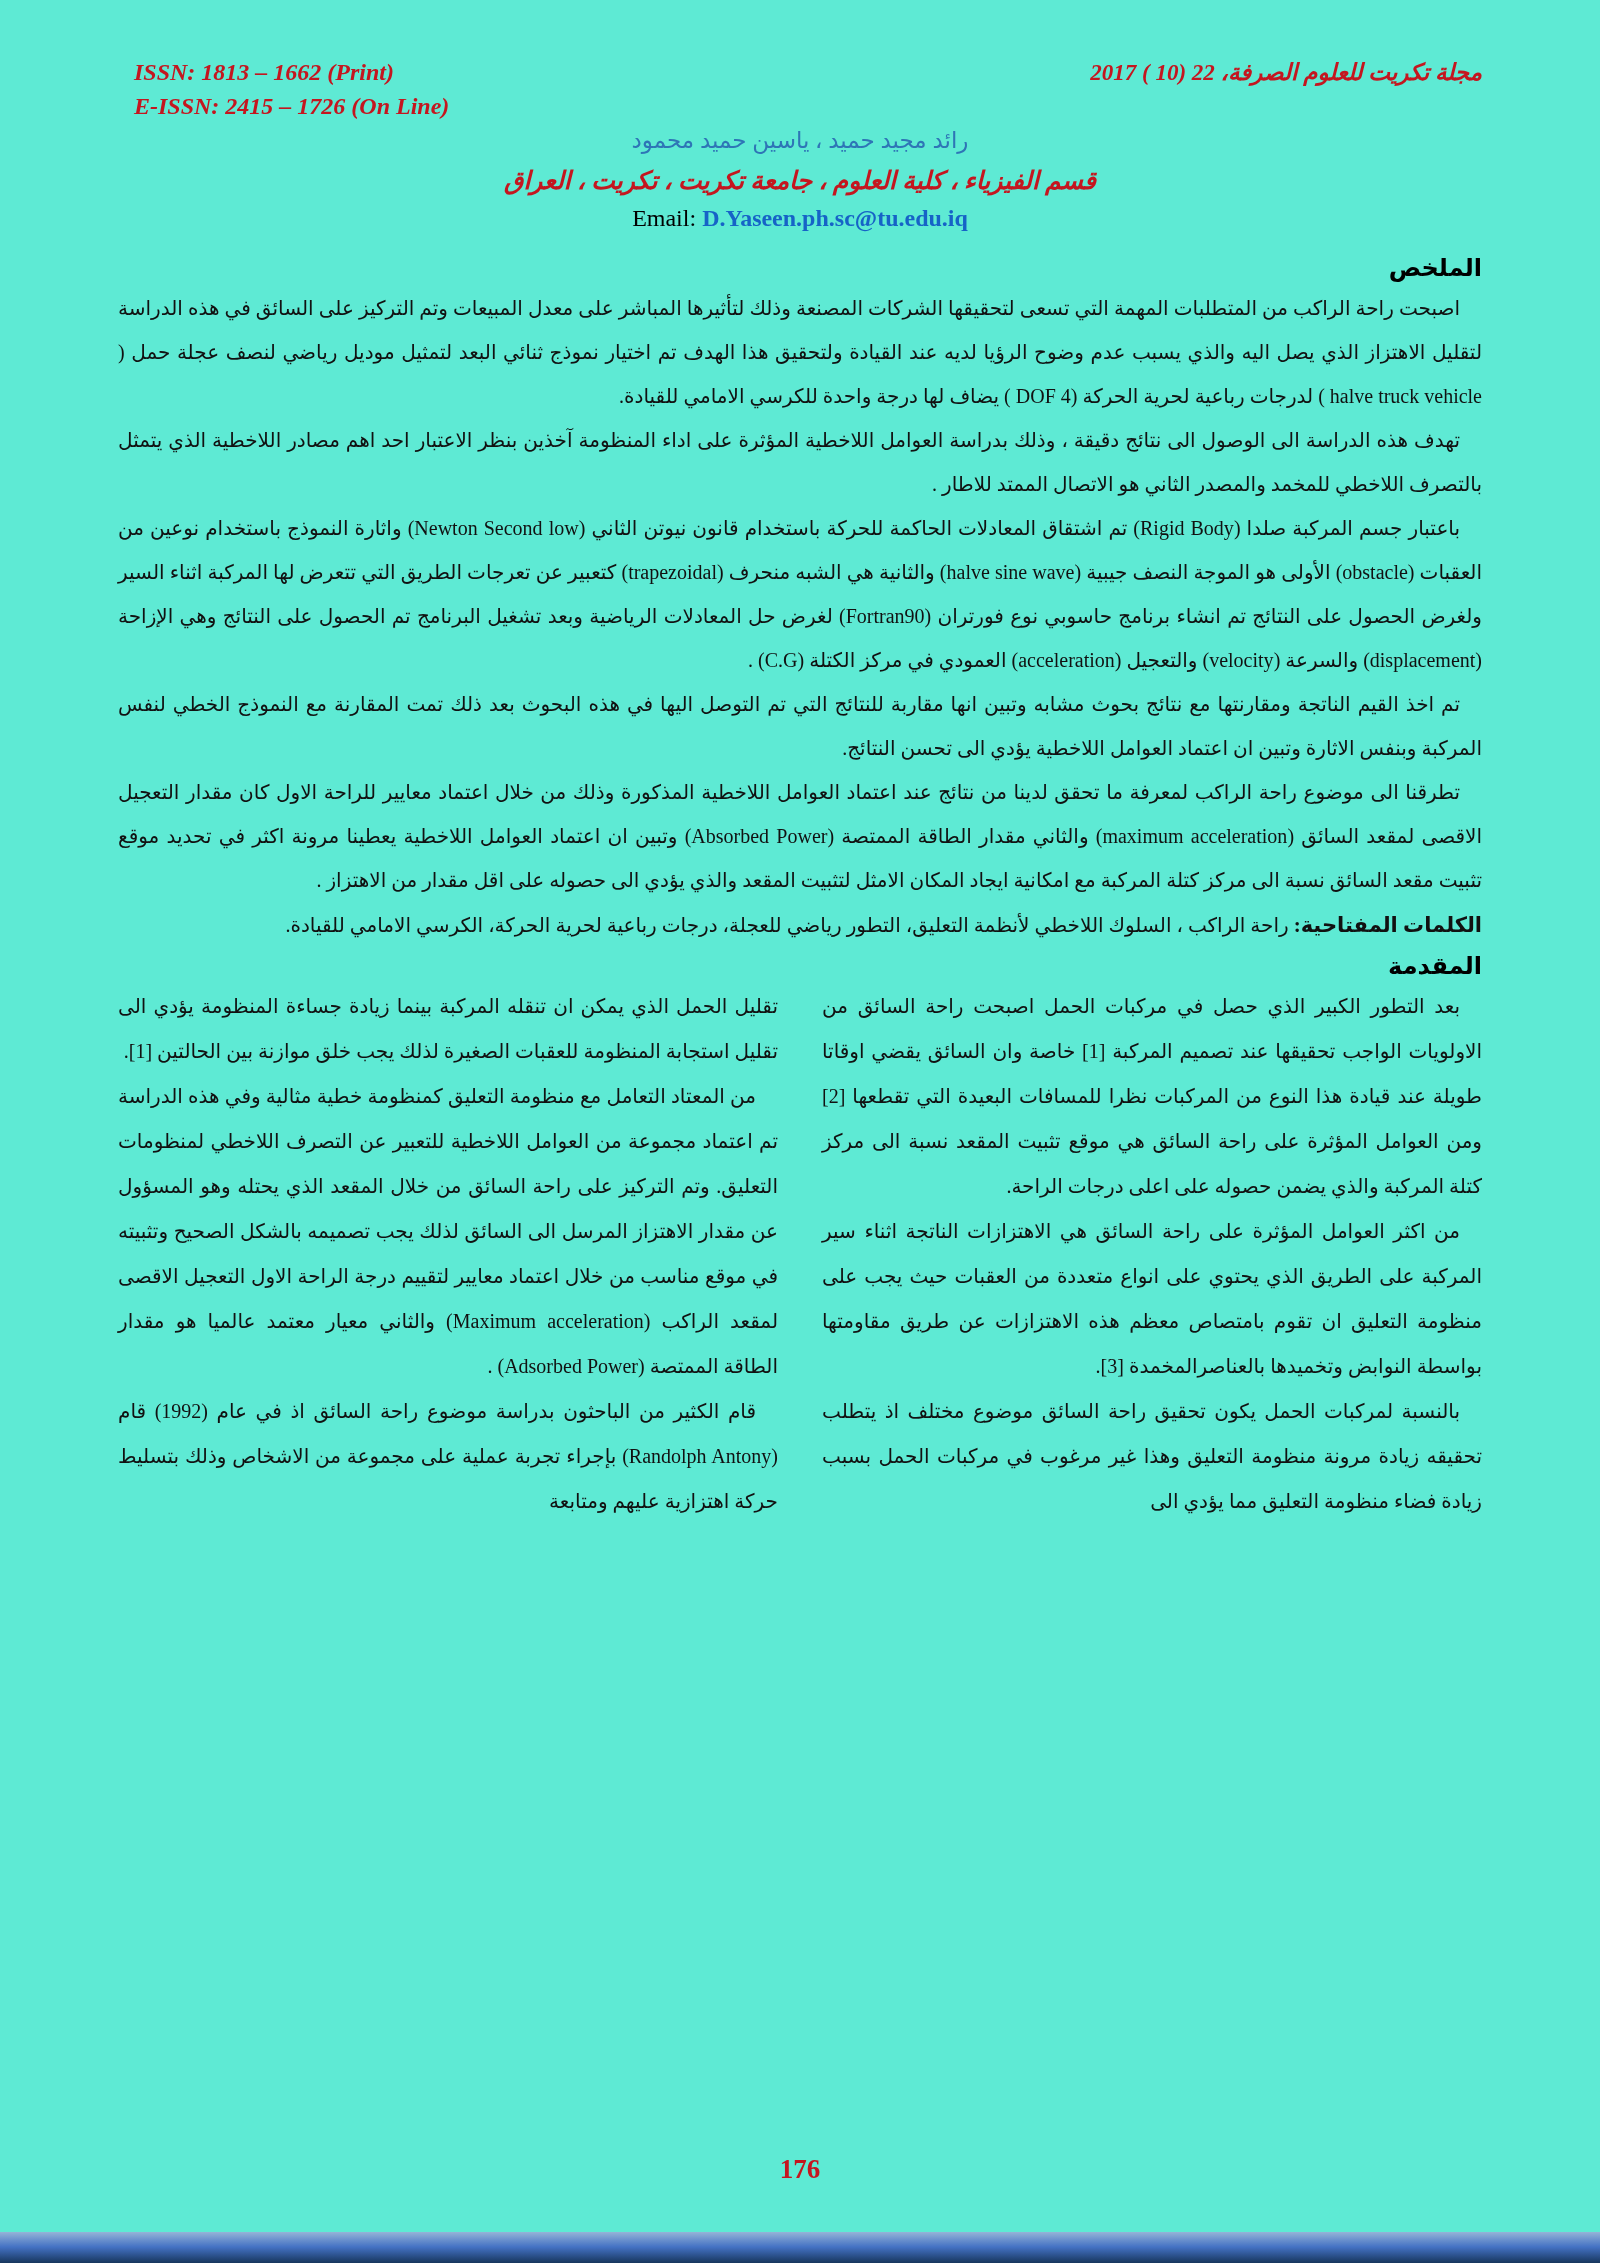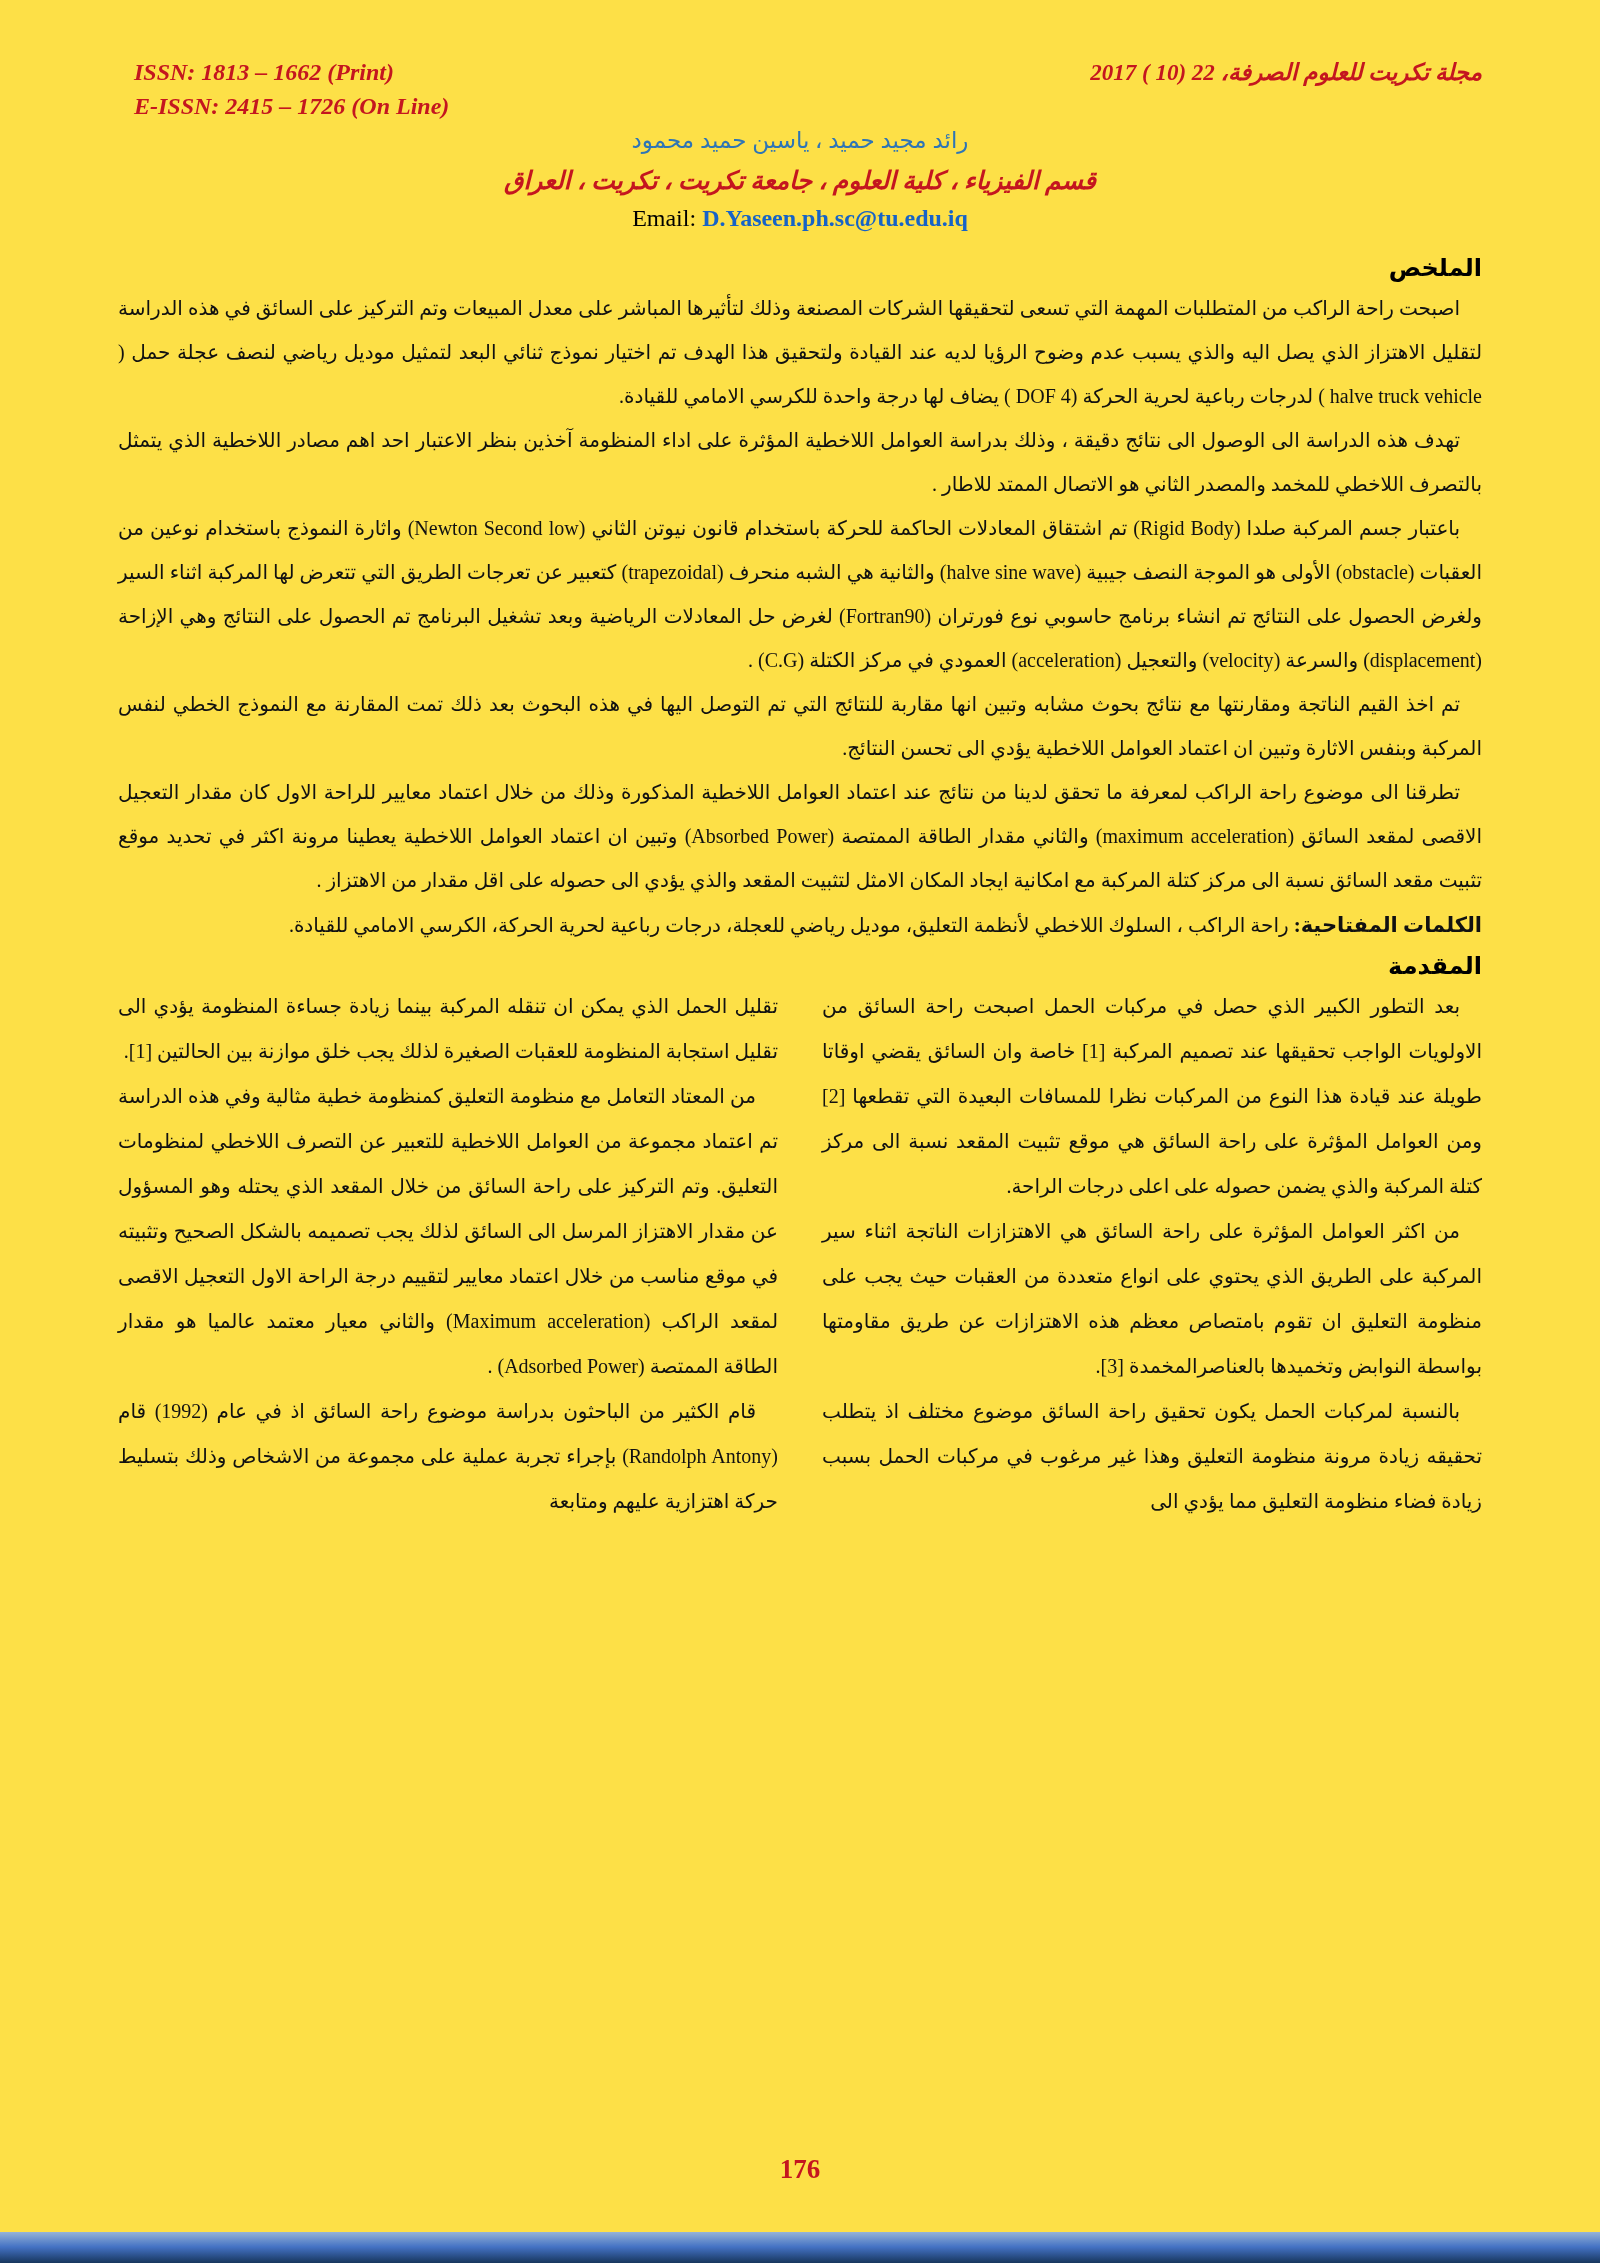--- a/index.html
+++ b/index.html
@@ -9,21 +9,21 @@
     --band-top:#95B3D7;
     --band-mid:#4472C4;
     --band-bottom:#17365D;
   }
   *{margin:0;padding:0;box-sizing:border-box;}
   body{background:#888;font-family:"Liberation Serif","DejaVu Sans",serif;}
   .page{
     position:relative;
     width:1600px;height:2263px;
     margin:0 auto;
-    background:#fde047;
+    background:#5eead4;
     overflow:hidden;
     color:#1a1a1a;
   }
   .content{padding:56px 118px 0 118px;}
 
   
   .hdr{display:flex;justify-content:space-between;align-items:flex-start;}
   .issn{
     color:var(--red);
     font-weight:bold;font-style:italic;
@@ -129,21 +129,21 @@
 
     <div class="sec-head abs-head">الملخص</div>
     <div>
       <p class="para">اصبحت راحة الراكب من المتطلبات المهمة التي تسعى لتحقيقها الشركات المصنعة وذلك لتأثيرها المباشر على معدل المبيعات وتم التركيز على السائق في هذه الدراسة لتقليل الاهتزاز الذي يصل اليه والذي يسبب عدم وضوح الرؤيا لديه عند القيادة ولتحقيق هذا الهدف تم اختيار نموذج ثنائي البعد لتمثيل موديل رياضي لنصف عجلة حمل ( halve truck vehicle ) لدرجات رباعية لحرية الحركة (4 DOF ) يضاف لها درجة واحدة للكرسي الامامي للقيادة.</p>
       <p class="para">تهدف هذه الدراسة الى الوصول الى نتائج دقيقة ، وذلك بدراسة العوامل اللاخطية المؤثرة على اداء المنظومة آخذين بنظر الاعتبار احد اهم مصادر اللاخطية الذي يتمثل بالتصرف اللاخطي للمخمد والمصدر الثاني هو الاتصال الممتد للاطار .</p>
       <p class="para">باعتبار جسم المركبة صلدا (Rigid Body) تم اشتقاق المعادلات الحاكمة للحركة باستخدام قانون نيوتن الثاني (Newton Second low) واثارة النموذج باستخدام نوعين من العقبات (obstacle) الأولى هو الموجة النصف جيبية (halve sine wave) والثانية هي الشبه منحرف (trapezoidal) كتعبير عن تعرجات الطريق التي تتعرض لها المركبة اثناء السير ولغرض الحصول على النتائج تم انشاء برنامج حاسوبي نوع فورتران (Fortran90) لغرض حل المعادلات الرياضية وبعد تشغيل البرنامج تم الحصول على النتائج وهي الإزاحة (displacement) والسرعة (velocity) والتعجيل (acceleration) العمودي في مركز الكتلة (C.G) .</p>
       <p class="para">تم اخذ القيم الناتجة ومقارنتها مع نتائج بحوث مشابه وتبين انها مقاربة للنتائج التي تم التوصل اليها في هذه البحوث بعد ذلك تمت المقارنة مع النموذج الخطي لنفس المركبة وبنفس الاثارة وتبين ان اعتماد العوامل اللاخطية يؤدي الى تحسن النتائج.</p>
       <p class="para">تطرقنا الى موضوع راحة الراكب لمعرفة ما تحقق لدينا من نتائج عند اعتماد العوامل اللاخطية المذكورة وذلك من خلال اعتماد معايير للراحة الاول كان مقدار التعجيل الاقصى لمقعد السائق (maximum acceleration) والثاني مقدار الطاقة الممتصة (Absorbed Power) وتبين ان اعتماد العوامل اللاخطية يعطينا مرونة اكثر في تحديد موقع تثبيت مقعد السائق نسبة الى مركز كتلة المركبة مع امكانية ايجاد المكان الامثل لتثبيت المقعد والذي يؤدي الى حصوله على اقل مقدار من الاهتزاز .</p>
     </div>
 
-    <p class="kw"><span class="kw-label">الكلمات المفتاحية:</span><span> راحة الراكب ، السلوك اللاخطي لأنظمة التعليق، موديل رياضي للعجلة، درجات رباعية لحرية الحركة، الكرسي الامامي للقيادة.</span></p>
+    <p class="kw"><span class="kw-label">الكلمات المفتاحية:</span><span> راحة الراكب ، السلوك اللاخطي لأنظمة التعليق، التطور رياضي للعجلة، درجات رباعية لحرية الحركة، الكرسي الامامي للقيادة.</span></p>
 
     <div class="sec-head intro-head">المقدمة</div>
     <div class="cols">
       <div class="col">
         <p class="para">بعد التطور الكبير الذي حصل في مركبات الحمل اصبحت راحة السائق من الاولويات الواجب تحقيقها عند تصميم المركبة [1] خاصة وان السائق يقضي اوقاتا طويلة عند قيادة هذا النوع من المركبات نظرا للمسافات البعيدة التي تقطعها  [2] ومن العوامل المؤثرة على راحة السائق هي موقع تثبيت المقعد نسبة الى مركز كتلة المركبة والذي يضمن حصوله على اعلى درجات الراحة.</p>
         <p class="para">من اكثر العوامل المؤثرة على راحة السائق هي الاهتزازات الناتجة اثناء سير المركبة على الطريق الذي يحتوي على انواع متعددة من العقبات حيث يجب على  منظومة التعليق ان تقوم بامتصاص معظم هذه الاهتزازات عن طريق مقاومتها بواسطة النوابض وتخميدها بالعناصرالمخمدة [3].</p>
         <p class="para">بالنسبة لمركبات الحمل يكون تحقيق راحة السائق موضوع مختلف اذ يتطلب تحقيقه زيادة مرونة منظومة التعليق وهذا غير مرغوب في مركبات الحمل بسبب زيادة فضاء منظومة التعليق مما يؤدي الى</p>
       </div>
       <div class="col">
         <p class="para no-indent">تقليل الحمل الذي يمكن ان تنقله المركبة بينما زيادة جساءة المنظومة يؤدي الى تقليل استجابة المنظومة للعقبات الصغيرة لذلك يجب خلق موازنة بين الحالتين [1].</p>

